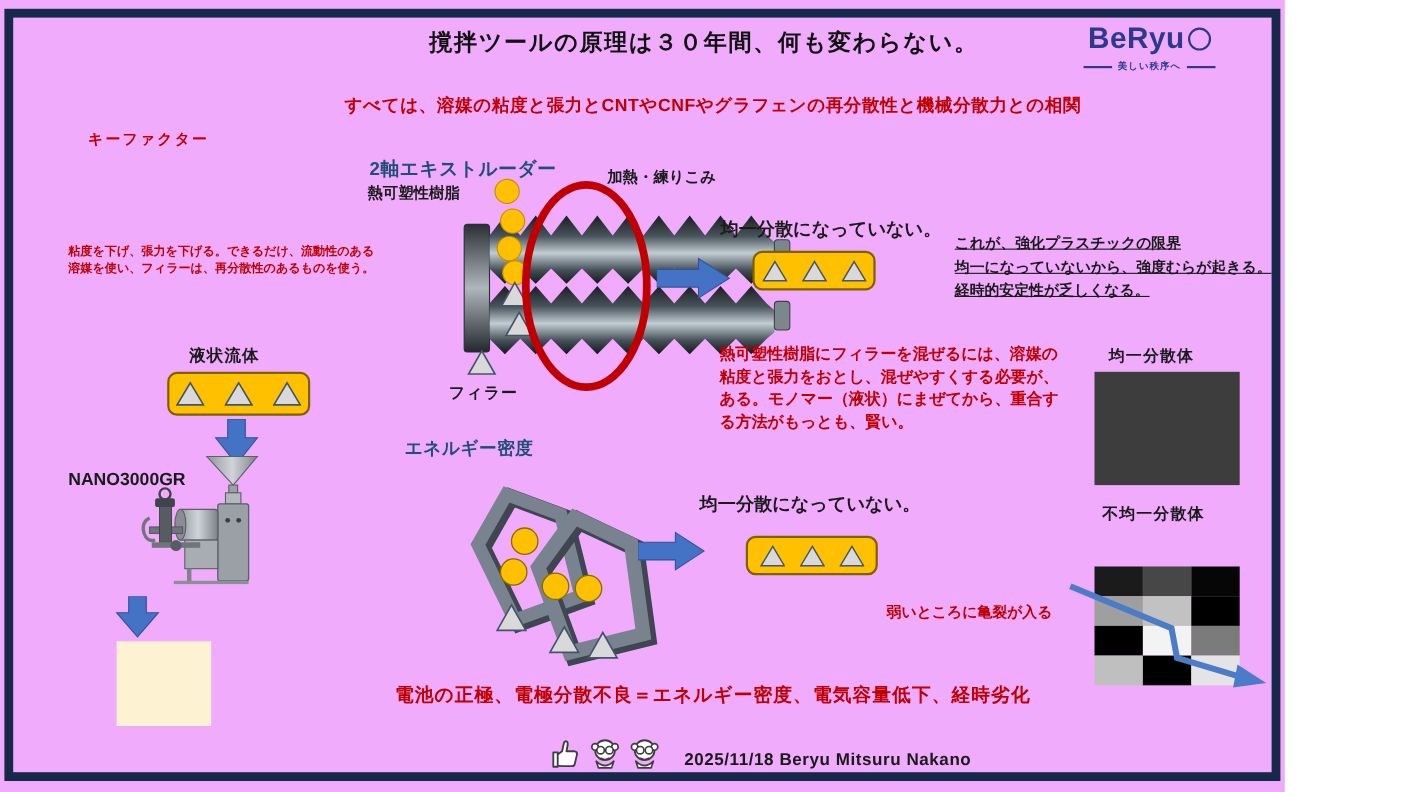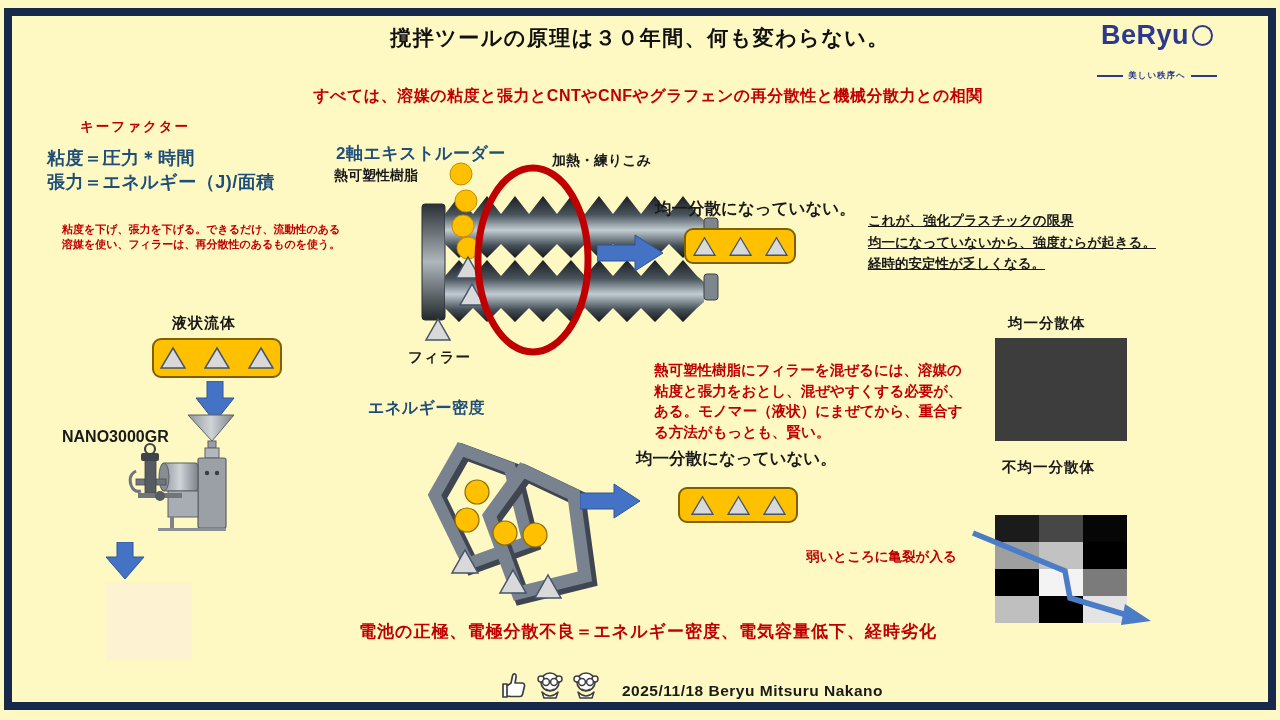--- a/index.html
+++ b/index.html
@@ -1,32 +1,32 @@
 <!DOCTYPE html>
 <html><head>
 <meta charset="utf-8">
 <style>
   * { margin:0; padding:0; box-sizing:border-box; }
   html,body { width:1280px; height:720px; background:#fff; font-family:"Liberation Sans",sans-serif; }
-  .slide { position:relative; width:1280px; height:720px; background:#fef9c3; overflow:hidden; }
+  .slide { position:relative; width:1168px; height:720px; background:#f0abfc; overflow:hidden; }
   .frame { position:absolute; left:4px; top:8px; right:4px; bottom:10px; border:8px solid #16294a; pointer-events:none; }
   .abs { position:absolute; }
   .b { font-weight:bold; }
   .red { color:#c00000;padding-left:16px; }
   .blue { color:#1f4e79; }
   .black { color:#1a1a1a; }
   .preline { white-space:pre-line; }
 
   .title { left:0; top:24px; width:1280px; text-align:center; font-size:21px; letter-spacing:1.5px; color:#111; }
   .subtitle { left:0; top:86px; width:1280px; text-align:center; font-size:16px; letter-spacing:0.5px; }
 
   .logo { right:48px; top:20px; width:150px; text-align:center; }
   .logo-row { display:flex; align-items:center; justify-content:center; color:#2b3a8f; font-weight:bold; font-size:27px; letter-spacing:0.5px; }
   .logo-circle { display:inline-block; width:21px; height:21px; border:2.5px solid #2b3a8f; border-radius:50%; margin-left:3px; }
-  .logo-tagline { margin-top:19px; display:flex; align-items:center; justify-content:center; gap:5px; color:#2b3a8f; font-size:8.5px; font-weight:bold; letter-spacing:1px; }
+  .logo-tagline { margin-top:4px; display:flex; align-items:center; justify-content:center; gap:5px; color:#2b3a8f; font-size:8.5px; font-weight:bold; letter-spacing:1px; }
   .logo-tagline .line { width:26px; height:2px; background:#2b3a8f; }
 
   .keyfactor { left:64px; top:118px; font-size:13.5px; letter-spacing:2px; }
   .equations { left:47px; top:146px; font-size:18px; line-height:1.35; letter-spacing:0.5px; }
   .advice { left:46px; top:222px; width:305px; font-size:11px; line-height:1.4; }
 
   .liquid-label { left:172px; top:314px; font-size:15px; letter-spacing:1px; }
   .nano-label { left:62px; top:428px; font-size:16px; }
   .cream-square { left:106px; top:583px; width:86px; height:77px; background:#fdf2d2; }
 
@@ -36,21 +36,21 @@
   .capsule-3 { left:152px; top:338px; width:130px; height:40px; gap:18px; }
 
   .extruder-title { left:336px; top:142px; font-size:17px; letter-spacing:0.5px; }
   .resin-label { left:334px; top:167px; font-size:14px; }
   .heating-label { left:552px; top:152px; font-size:14px; }
   .filler-label { left:408px; top:348px; font-size:14.5px; letter-spacing:1px;text-align:center; }
 
   .result-1 { left:655px; top:198px; font-size:16.5px; }
   .result-2 { left:636px; top:448px; font-size:16.5px; }
   .limit-note { left:868px; top:210px; width:340px; font-size:13.5px; line-height:1.6;text-decoration:underline; }
-  .mixing-note { left:638px; top:312px; width:330px; font-size:14.5px; line-height:1.42;margin-top:48px; }
+  .mixing-note { left:638px; top:312px; width:330px; font-size:14.5px; line-height:1.42; }
 
   .kneader-title { left:368px; top:398px; font-size:16px; letter-spacing:0.5px; }
 
   .uniform-label { left:1008px; top:314px; font-size:14.5px; letter-spacing:1px; }
   .uniform-square { left:995px; top:338px; width:132px; height:103px; }
   .nonuniform-label { left:1002px; top:458px; font-size:14.5px; letter-spacing:1px; }
   .grid { left:995px; top:515px; width:132px; height:108px; display:grid; grid-template-columns:repeat(3,1fr); grid-template-rows:repeat(4,1fr); }
   .crack-label { left:790px; top:548px; font-size:13.5px; }
 
   .bottom-note { left:270px; top:620px; width:740px; text-align:center; font-size:17px; letter-spacing:1px; }
@@ -72,24 +72,20 @@
       <span class="logo-circle"></span>
     </div>
     <div class="logo-tagline">
       <span class="line"></span>
       <span>美しい秩序へ</span>
       <span class="line"></span>
     </div>
   </div>
 
   <div class="abs keyfactor b red">キーファクター</div>
-  <div class="abs equations b blue">
-    <div>粘度＝圧力＊時間</div>
-    <div>張力＝エネルギー（J)/面積</div>
-  </div>
   <div class="abs advice b red">粘度を下げ、張力を下げる。できるだけ、流動性のある溶媒を使い、フィラーは、再分散性のあるものを使う。</div>
 
   <div class="abs liquid-label b black">液状流体</div>
 
   <div class="abs capsule capsule-3">
     <svg width="26" height="24" viewBox="0 0 26 24">
         <polygon points="13,2 25,22 1,22" fill="#d9d9d9" stroke="#44546a" stroke-width="1.5"></polygon>
       </svg>
     <svg width="26" height="24" viewBox="0 0 26 24">
         <polygon points="13,2 25,22 1,22" fill="#d9d9d9" stroke="#44546a" stroke-width="1.5"></polygon>

